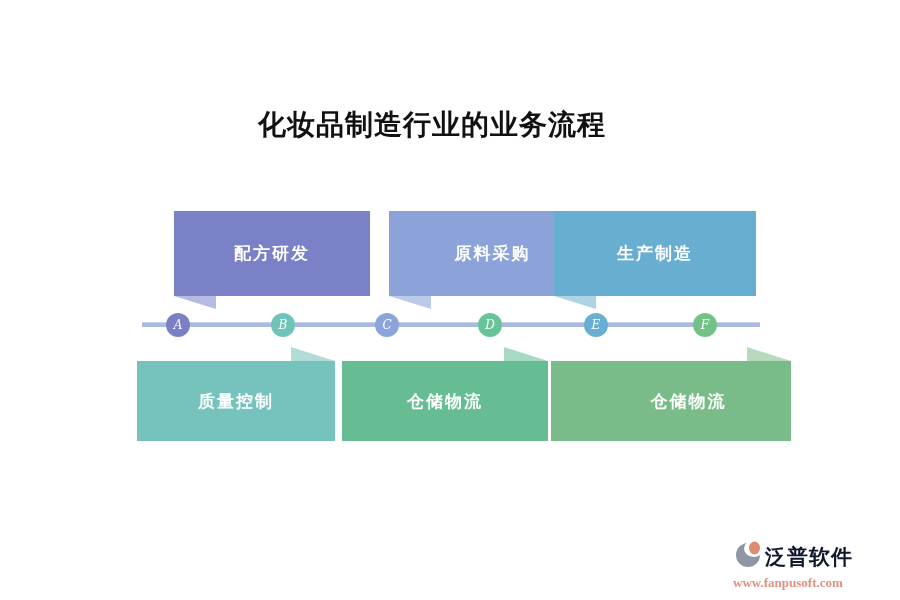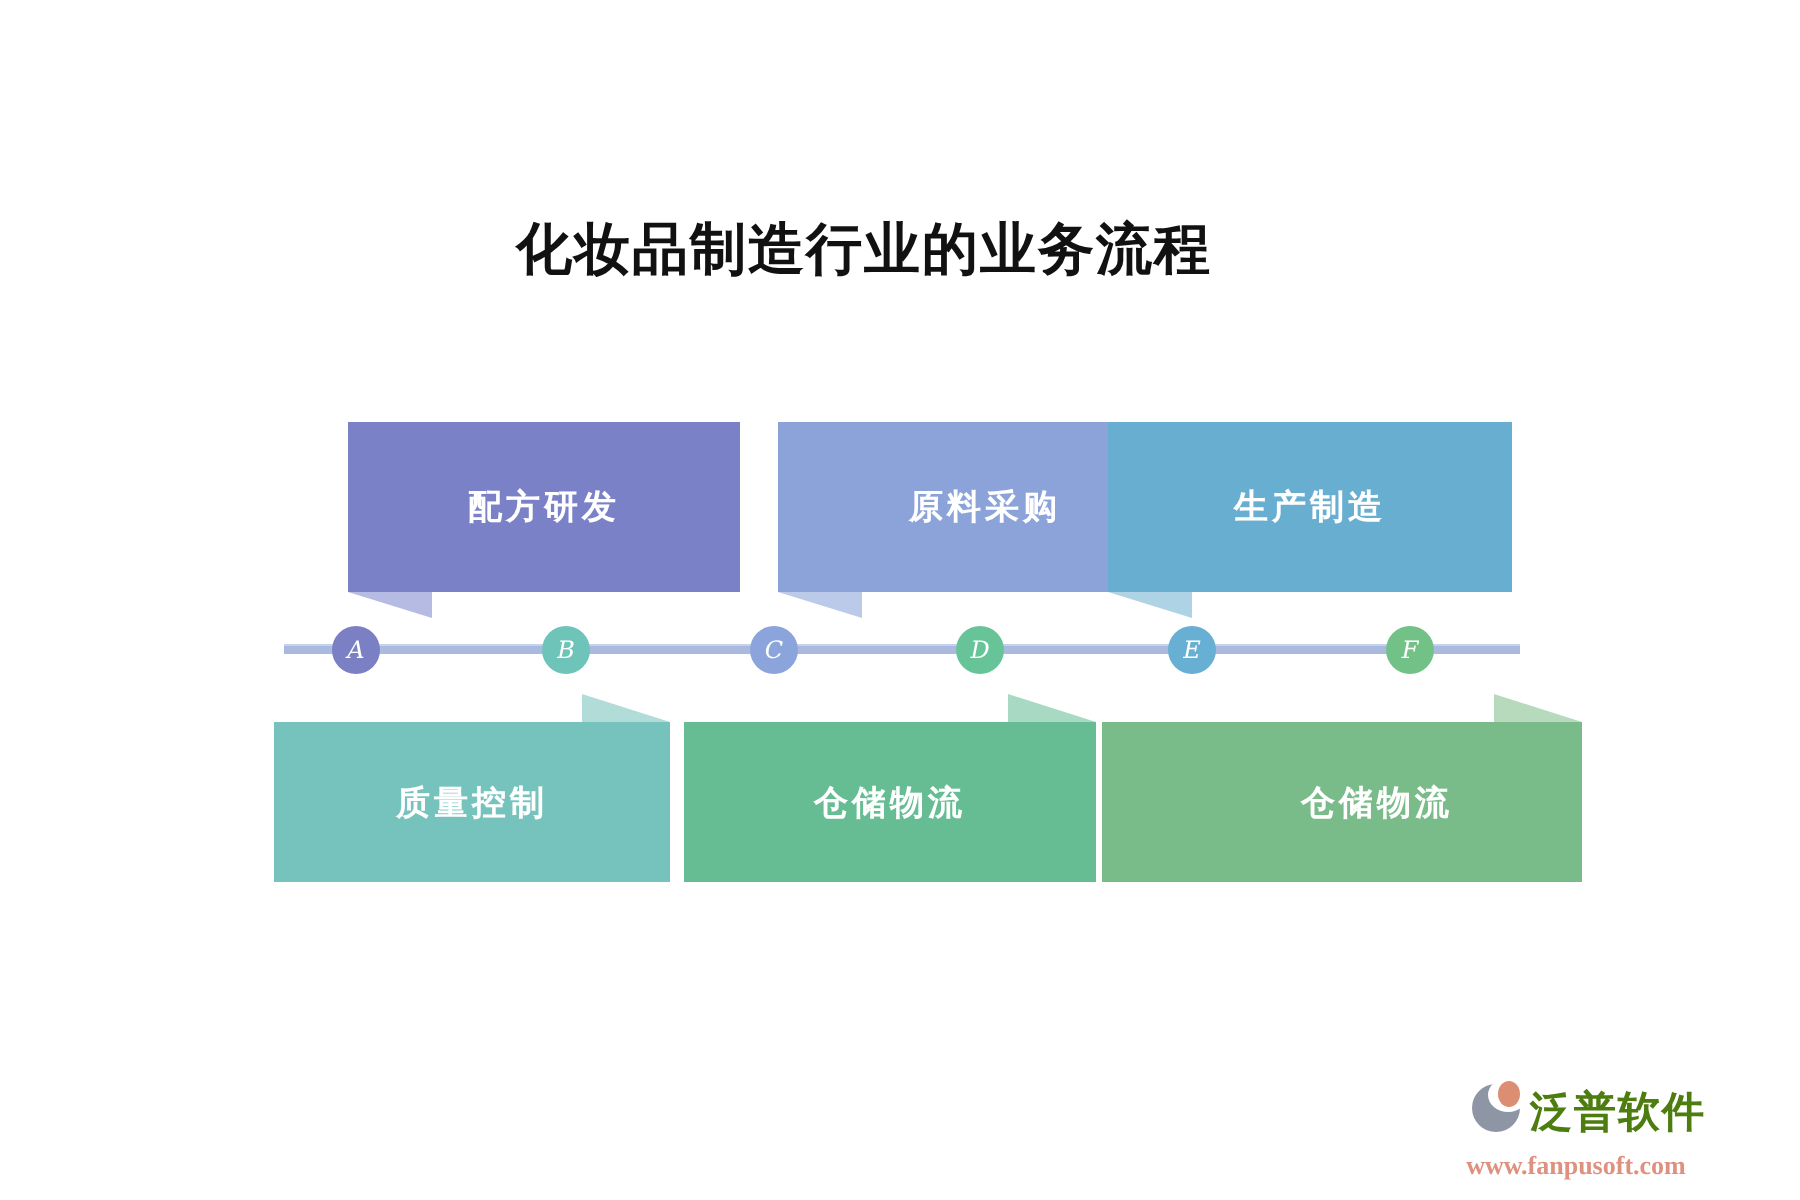--- a/index.html
+++ b/index.html
@@ -168,18 +168,18 @@
 
   <div class="watermark">
     <div class="wm-row">
       <span>
         <svg width="26" height="31" viewBox="0 0 26 31" aria-hidden="true">
           <circle cx="12" cy="16" r="12" fill="#8e96a6"></circle>
           <ellipse cx="18" cy="9.5" rx="10" ry="8.5" fill="#ffffff"></ellipse>
           <ellipse cx="18.5" cy="9" rx="5.5" ry="6.5" fill="#dc8e72"></ellipse>
         </svg>
       </span>
-      <span class="wm-brand" style="color: #4d7c0f;">泛普软件</span>
+      <span class="wm-brand" style="color: #0f172a;">泛普软件</span>
     </div>
     <div class="wm-url" style="color: rgb(223, 145, 128);">www.fanpusoft.com</div>
   </div>
 
 </div>
 
 </body></html>

